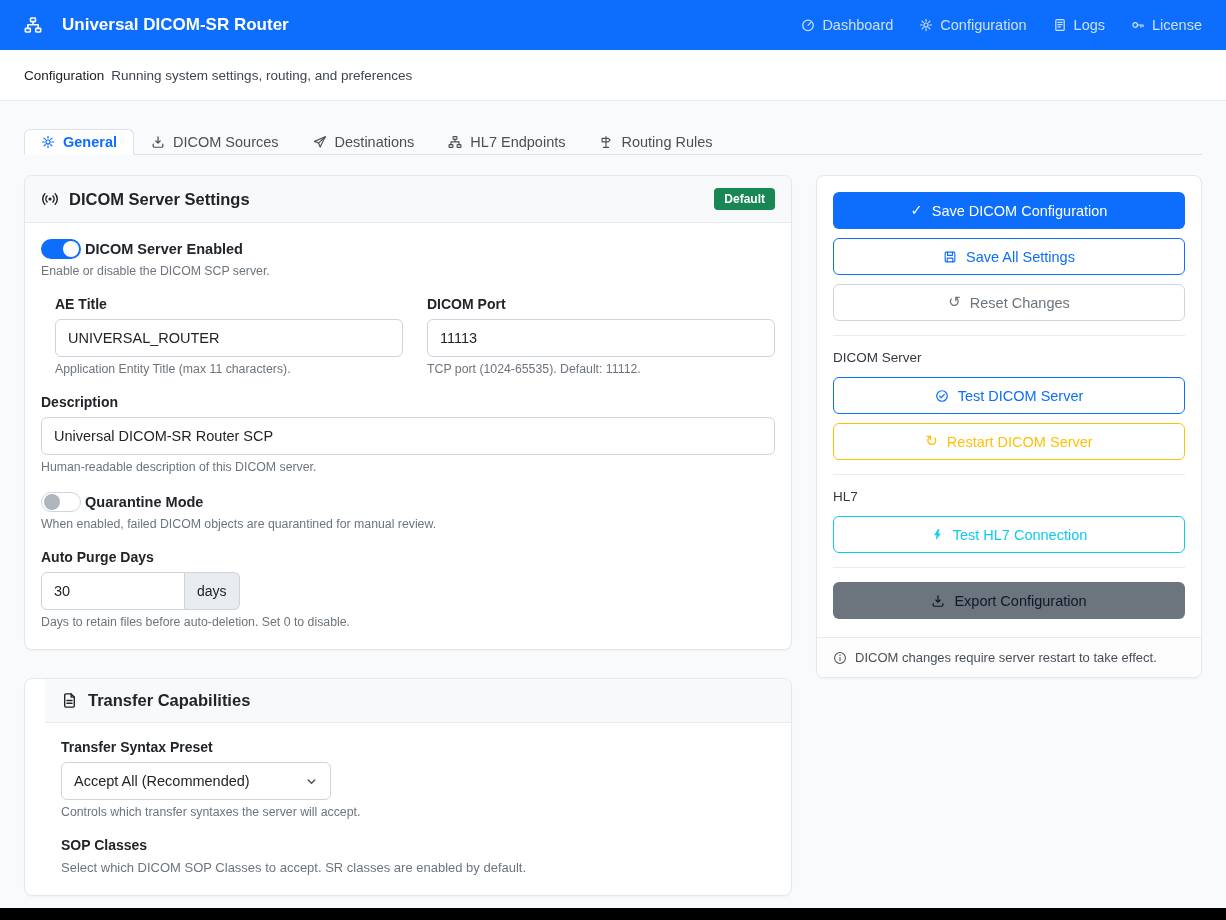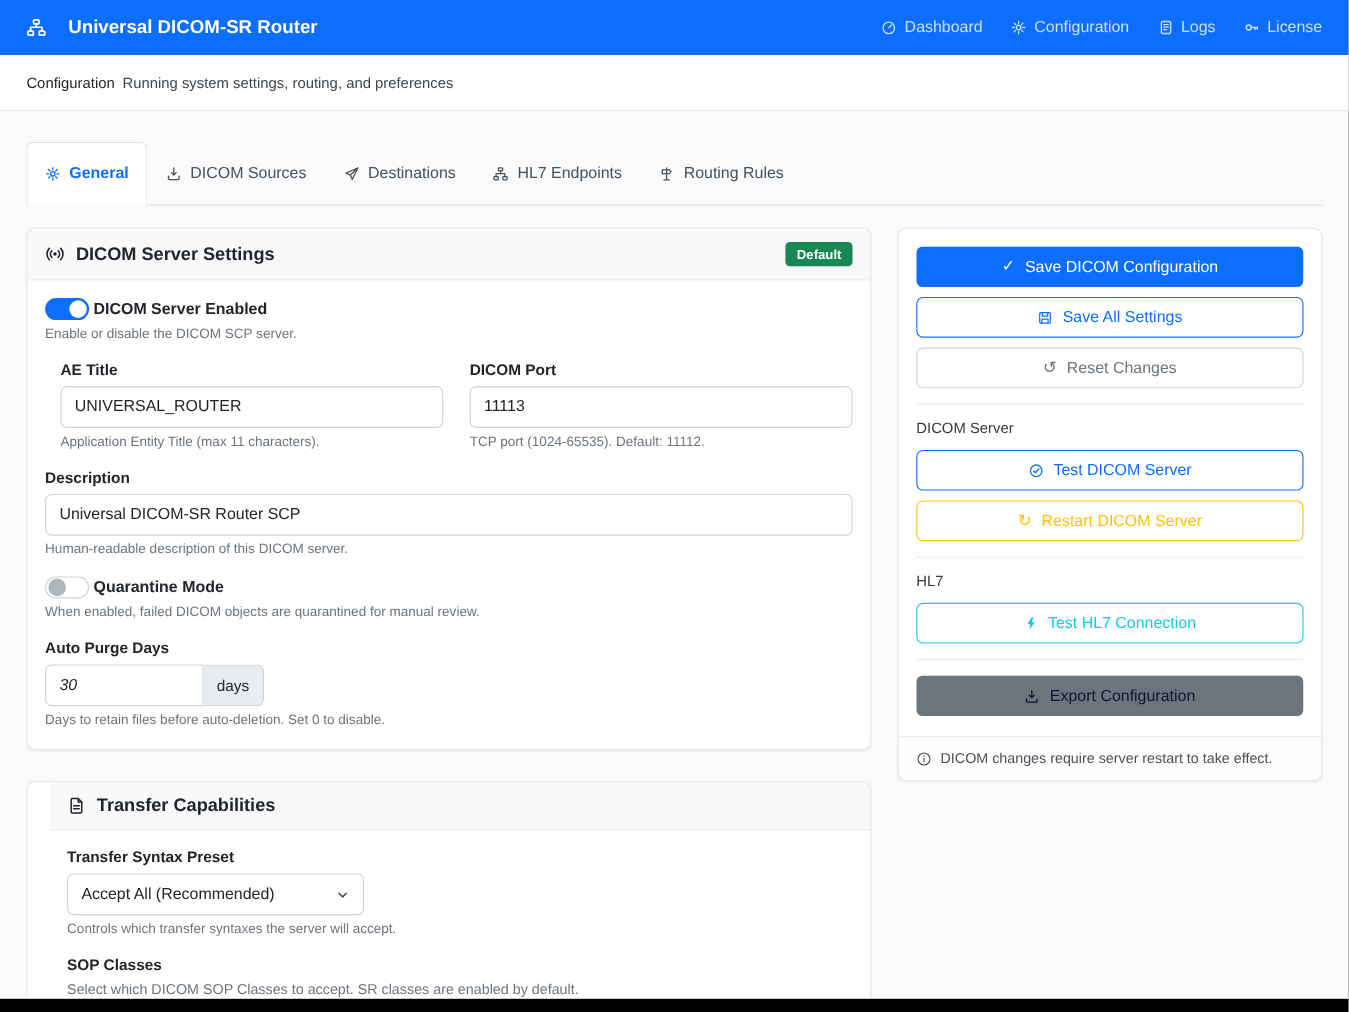--- a/index.html
+++ b/index.html
@@ -26,21 +26,21 @@
     height:51px; background:#fff; border-bottom:1px solid #e9ecef;
     display:flex; align-items:center; gap:7px; padding:0 24px; font-size:13.5px;
   }
   .subheader .sub-title { color:#212529; }
   .subheader .sub-text { color:#3f464d; }
 
   
   .page { padding:28px 24px 0; }
   .nav-tabs { display:flex; border-bottom:1px solid #dee2e6; }
   .tab {
-    display:flex; align-items:center; gap:8px; padding:20px 16px; font-size:14.5px;
+    display:flex; align-items:center; gap:8px; padding:4px 16px; font-size:14.5px;
     color:#495057; cursor:pointer; border:1px solid transparent; margin-bottom:-1px;
     border-radius:6px 6px 0 0;
   }
   .tab.active {
     background:#fff; border-color:#dee2e6 #dee2e6 #fff; color:#0d6efd; font-weight:600;
   }
 
   
   .content { display:flex; gap:24px; align-items:flex-start; margin-top:20px; }
   .col-left { flex:0 0 768px; }
@@ -80,21 +80,21 @@
     width:40px; height:20px; border-radius:20px; position:relative; cursor:pointer; flex:0 0 auto;
   }
   .switch .knob { width:16px; height:16px; border-radius:50%; position:absolute; top:50%; transform:translateY(-50%); }
   .switch.on { background:#0d6efd; }
   .switch.on .knob { right:2px; background:#fff; }
   .switch.off { background:#fff; border:1px solid #ced4da; }
   .switch.off .knob { left:2px; background:#adb5bd; }
   .switch-label { font-weight:700; font-size:14.5px; }
 
   .input-group { display:flex; width:180px; }
-  .input-group .text-input { width:144px; border-radius:6px 0 0 6px;font-style:italic; }
+  .input-group .text-input { width:144px; border-radius:6px 0 0 6px; }
   .input-addon {
     display:flex; align-items:center; padding:0 12px; background:#e9ecef;
     border:1px solid #ced4da; border-left:0; border-radius:0 6px 6px 0;
     font-size:14px; color:#212529;
   }
 
   .select {
     width:270px; height:38px; border:1px solid #ced4da; border-radius:6px;
     display:flex; align-items:center; justify-content:space-between;
     padding:0 12px; font-size:14.5px; background:#fff; cursor:pointer;

